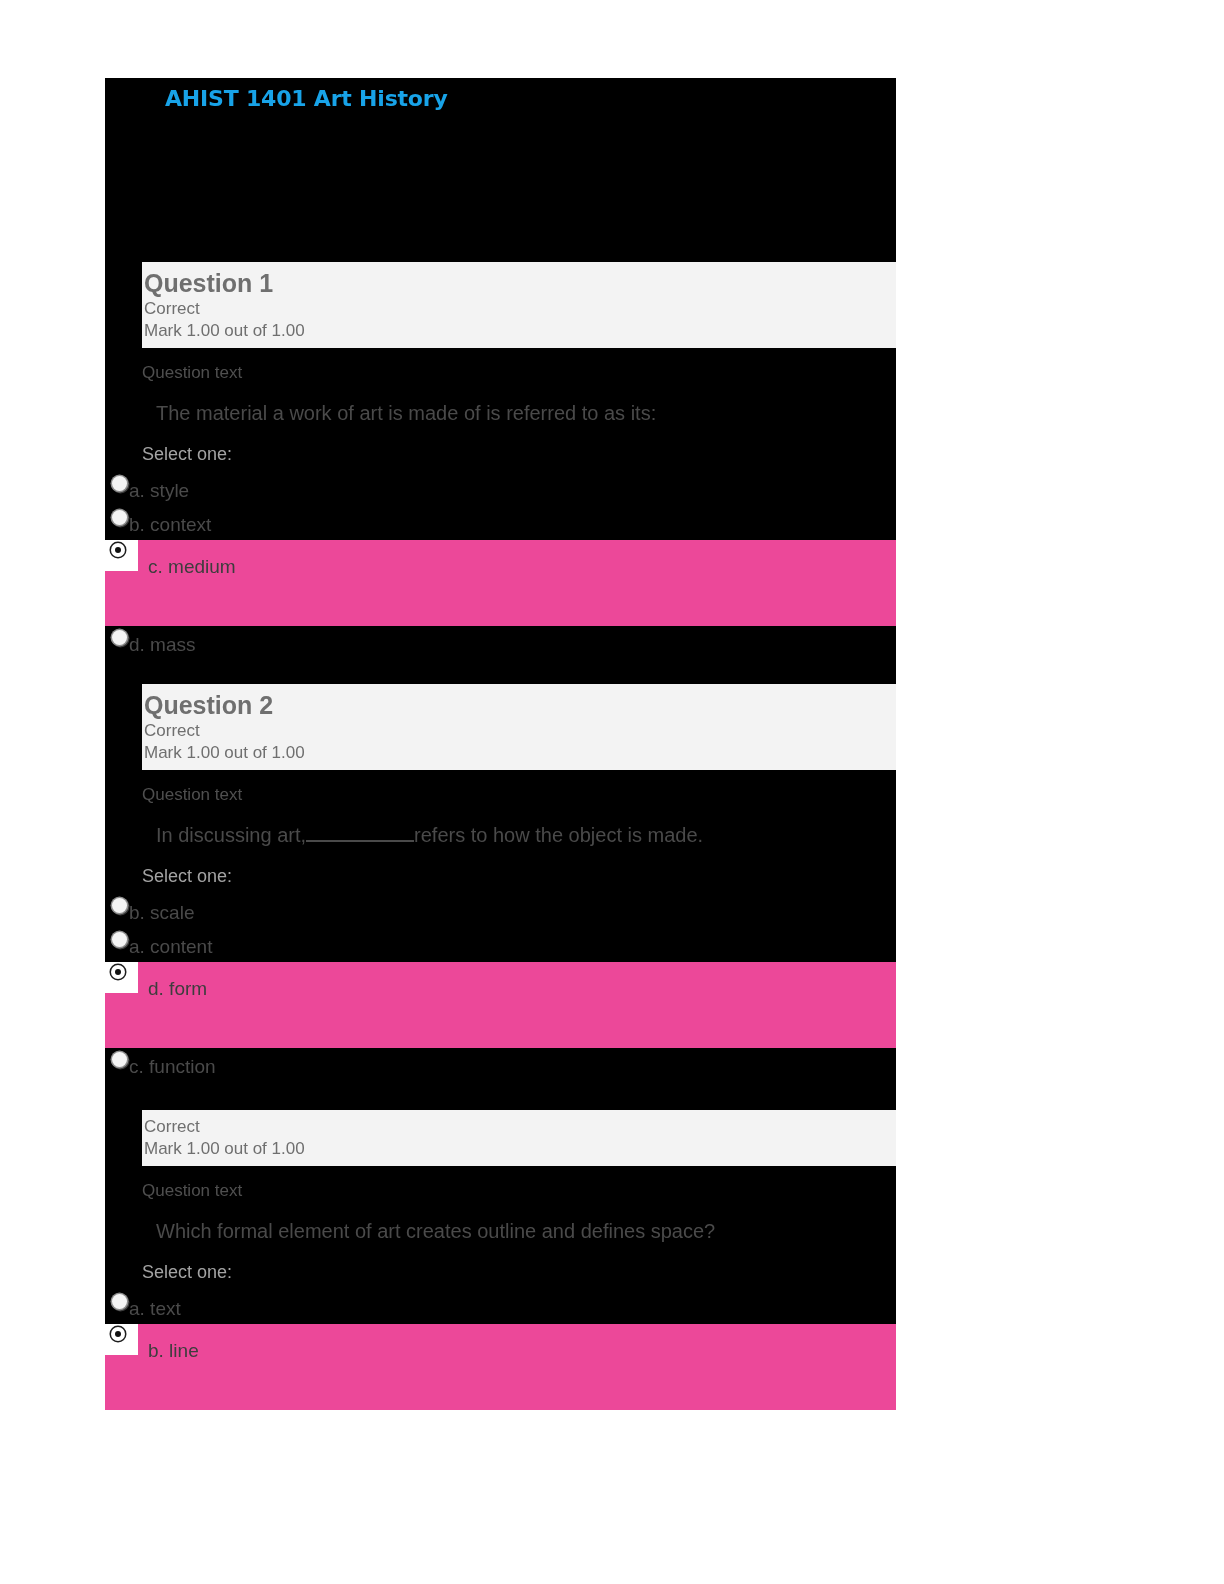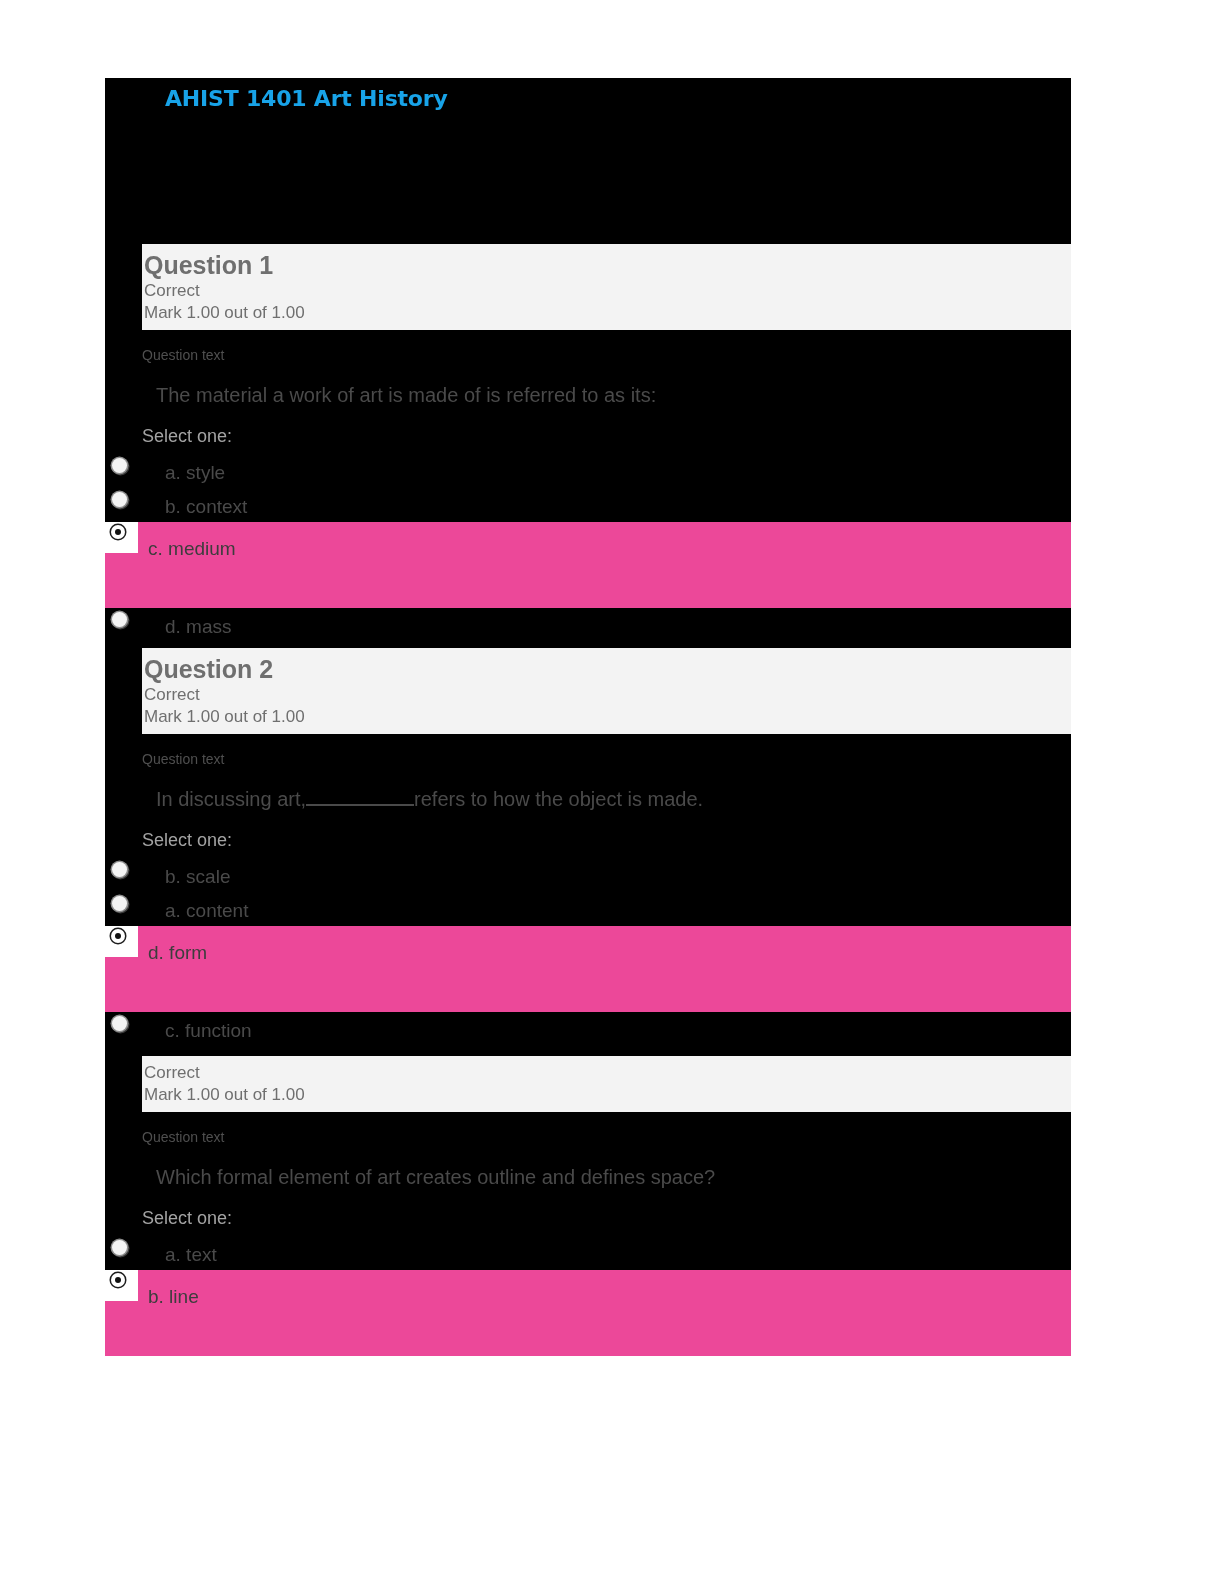--- a/index.html
+++ b/index.html
@@ -22,21 +22,21 @@
     width: 1224px;
     height: 1584px;
     background: #ffffff;
   }
 
   
   #doc {
     position: absolute;
     left: 105px;
     top: 78px;
-    width: 966px;
+    width: 791px;
     background: #000000;
     padding: 0;
   }
 
   
   .course-title {
     color: #18a3e8;
     font-weight: bold;
     font-size: 22px;
     letter-spacing: -0.2px;
@@ -47,20 +47,21 @@
   .title-spacer {
     height: 132px;
   }
 
   
   .q-header {
     background: #f3f3f3;
     margin-left: 37px;
     margin-right: 0;
     padding: 6px 0 6px 2px;
+    margin-top: 18px;
   }
   .q-header .q-num {
     font-size: 25px;
     font-weight: bold;
     color: #6f6f6f;
     line-height: 30px;
   }
   .q-header .q-state,
   .q-header .q-mark {
     font-size: 17px;
@@ -68,21 +69,21 @@
     line-height: 22px;
   }
 
   
   .q-body {
     background: #000000;
     position: relative;
   }
   .q-label {
     color: #4f4f4f;
-    font-size: 14px;
+    font-size: 17px;
     line-height: 22px;
     padding: 14px 0 0 37px;
   }
   .q-text {
     color: #4a4a4a;
     font-size: 20px;
     line-height: 26px;
     padding: 16px 0 0 37px;
     margin-left: 14px;
   }
@@ -147,21 +148,21 @@
     position: absolute;
     left: 3.5px;
     top: 3.5px;
     width: 6px;
     height: 6px;
     border-radius: 50%;
     background: #111111;
   }
   .opt .opt-label {
     display: block;
-    padding: 6px 0 0 60px;
+    padding: 6px 0 0 24px;
     font-size: 19px;
     line-height: 26px;
     color: #4a4a4a;
   }
   .opt.correct .opt-label {
     color: #3d3d3d;
     padding-left: 43px;
     padding-top: 14px;
   }
 

